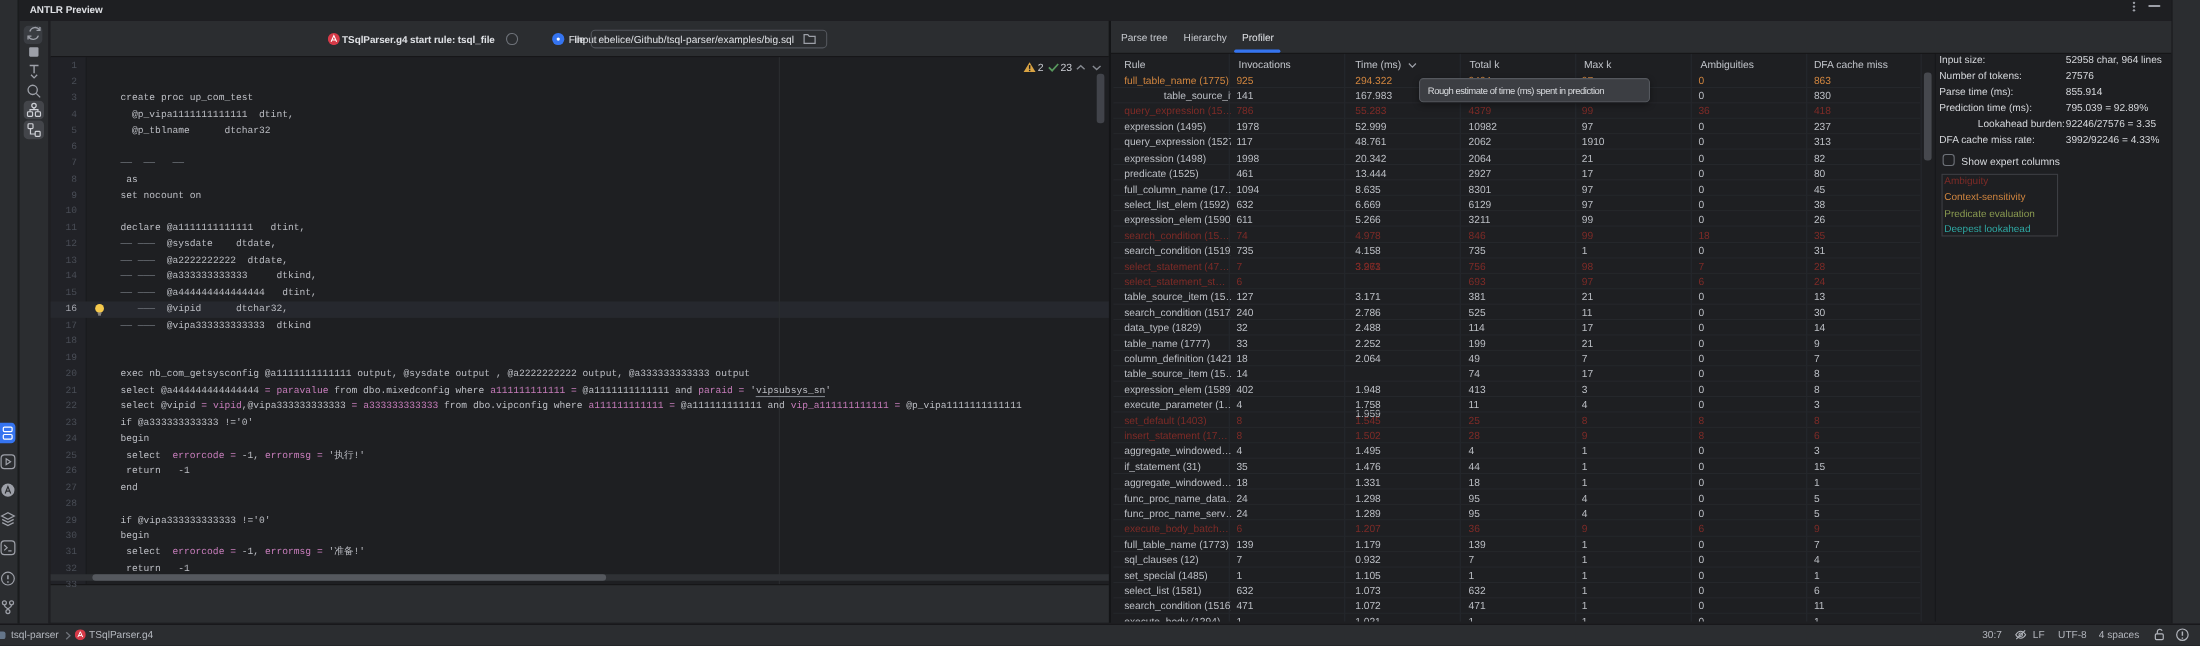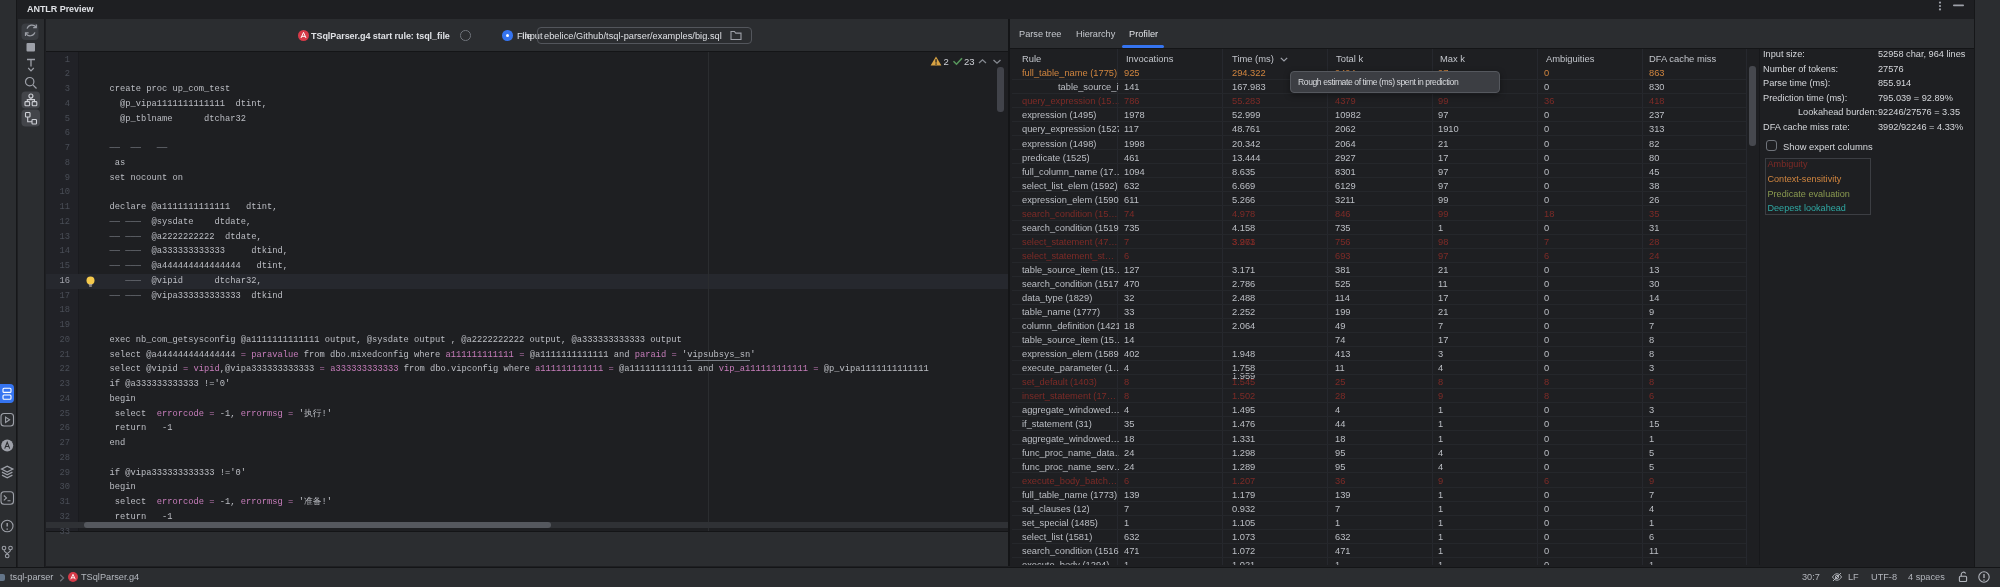--- a/index.html
+++ b/index.html
@@ -348,21 +348,21 @@
       <div style="position:absolute;left:0;top:213.7px;width:734px;height:14.05px;border-bottom:1px solid #25272b;"></div>
       <div style="position:absolute;left:10.0px;top:215.9px;font-size:9.3px;color:#bcbfc5;white-space:nowrap;width:97px;overflow:hidden;">table_source_item (15…</div>
       <div style="position:absolute;left:112.0px;top:215.9px;font-size:9.3px;color:#bcbfc5;white-space:nowrap;">127</div>
       <div style="position:absolute;left:220.0px;top:215.9px;font-size:9.3px;color:#bcbfc5;white-space:nowrap;">3.171</div>
       <div style="position:absolute;left:323.0px;top:215.9px;font-size:9.3px;color:#bcbfc5;white-space:nowrap;">381</div>
       <div style="position:absolute;left:426.0px;top:215.9px;font-size:9.3px;color:#bcbfc5;white-space:nowrap;">21</div>
       <div style="position:absolute;left:532.0px;top:215.9px;font-size:9.3px;color:#bcbfc5;white-space:nowrap;">0</div>
       <div style="position:absolute;left:637.0px;top:215.9px;font-size:9.3px;color:#bcbfc5;white-space:nowrap;">13</div>
       <div style="position:absolute;left:0;top:227.8px;width:734px;height:14.05px;border-bottom:1px solid #25272b;"></div>
       <div style="position:absolute;left:10.0px;top:229.9px;font-size:9.3px;color:#bcbfc5;white-space:nowrap;width:97px;overflow:hidden;">search_condition (1517)</div>
-      <div style="position:absolute;left:112.0px;top:229.9px;font-size:9.3px;color:#bcbfc5;white-space:nowrap;">470</div>
+      <div style="position:absolute;left:112.0px;top:229.9px;font-size:9.3px;color:#bcbfc5;white-space:nowrap;">240</div>
       <div style="position:absolute;left:220.0px;top:229.9px;font-size:9.3px;color:#bcbfc5;white-space:nowrap;text-align:right;">2.786</div>
       <div style="position:absolute;left:323.0px;top:229.9px;font-size:9.3px;color:#bcbfc5;white-space:nowrap;">525</div>
       <div style="position:absolute;left:426.0px;top:229.9px;font-size:9.3px;color:#bcbfc5;white-space:nowrap;">11</div>
       <div style="position:absolute;left:532.0px;top:229.9px;font-size:9.3px;color:#bcbfc5;white-space:nowrap;">0</div>
       <div style="position:absolute;left:637.0px;top:229.9px;font-size:9.3px;color:#bcbfc5;white-space:nowrap;">30</div>
       <div style="position:absolute;left:0;top:241.8px;width:734px;height:14.05px;border-bottom:1px solid #25272b;"></div>
       <div style="position:absolute;left:10.0px;top:244.0px;font-size:9.3px;color:#bcbfc5;white-space:nowrap;width:97px;overflow:hidden;">data_type (1829)</div>
       <div style="position:absolute;left:112.0px;top:244.0px;font-size:9.3px;color:#bcbfc5;white-space:nowrap;">32</div>
       <div style="position:absolute;left:220.0px;top:244.0px;font-size:9.3px;color:#bcbfc5;white-space:nowrap;">2.488</div>
       <div style="position:absolute;left:323.0px;top:244.0px;font-size:9.3px;color:#bcbfc5;white-space:nowrap;">114</div>

